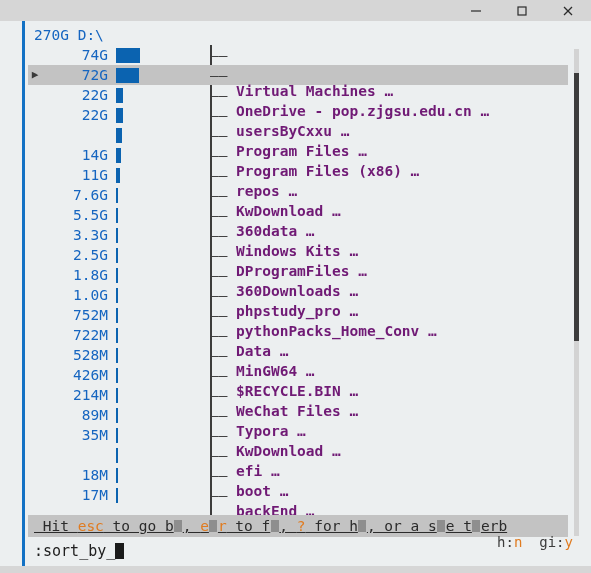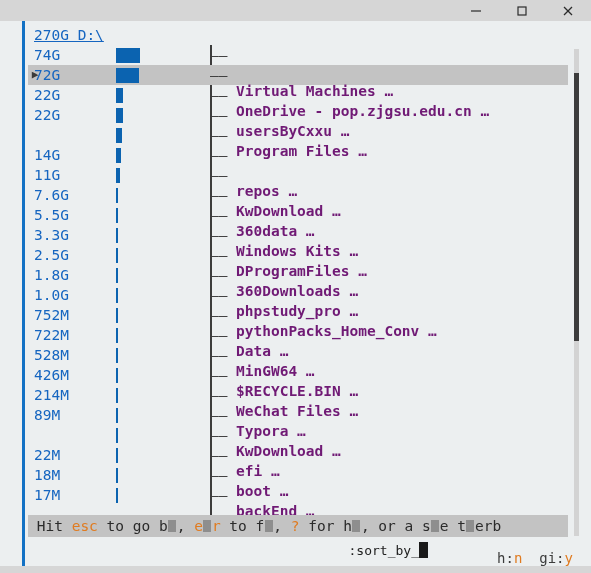--- a/index.html
+++ b/index.html
@@ -76,40 +76,39 @@
     height: 20px;
     line-height: 20px;
     font-size: 14.5px;
     white-space: pre;
     color: #1565c0;
   }
   .header-row {
     color: #1565c0;
     padding-left: 6px;
     letter-spacing: 0px;
-    text-decoration: underline;
   }
 
   .row.selected {
     background: #c3c3c3;
   }
 
   .cursor-cell {
     position: absolute;
     left: 0; top: 0;
     width: 14px;
     text-align: center;
     color: #3a3a3a;
     font-size: 11px;
   }
   .size-cell {
     position: absolute;
     left: 6px; top: 0;
     width: 74px;
-    text-align: left;
+    text-align: right;
     color: #1565c0;
   }
   .bar-cell {
     position: absolute;
     left: 88px; top: 3px;
     width: 88px;
     height: 15px;
   }
   .bar-fill {
     height: 15px;
@@ -157,63 +156,63 @@
     position: absolute;
     left: 28px;
     top: 494px;
     width: 540px;
     height: 22px;
     background: #c3c3c3;
     font-size: 14.5px;
     line-height: 22px;
     white-space: pre;
     color: #2b2b2b;
+    padding-left: 6px;
     box-sizing: border-box;
+    text-decoration: underline;
   }
   .key-hl { color: #e07b20; }
   .blk {
     display: inline-block;
     width: 8px;
     height: 12px;
     background: #8e8e8e;
     vertical-align: -1px;
     margin: 0 0.5px;
   }
 
   .cmdline {
     position: absolute;
     left: 28px;
     top: 518px;
     width: 400px;
     height: 24px;
-    font-size: 13px;
+    font-size: 15px;
     line-height: 24px;
     white-space: pre;
     color: #202020;
     padding-left: 6px;
     box-sizing: border-box;
-    text-align: right;
   }
   .block-cursor {
     display: inline-block;
     width: 9px;
     height: 16px;
     background: #1a1a1a;
     vertical-align: -3px;
   }
 
   .status-right {
     position: absolute;
     right: 18px;
     top: 512px;
     font-size: 14px;
     line-height: 18px;
     white-space: pre;
     color: #3c3c3c;
-    margin-top: 16px;
   }
   .status-right .hl { color: #e07b20; }
 
   .watermark {
     position: absolute;
     right: 14px;
     bottom: 12px;
     font-family: "DejaVu Sans", sans-serif;
     font-size: 16px;
     color: rgba(90,90,90,0.38);
@@ -250,36 +249,36 @@
 
     <div class="tree-spine"></div>
 
     <div class="rows" id="rows-container">
       <div class="header-row">270G D:\</div>
     <div class="row"><span class="cursor-cell"></span><span class="size-cell">74G</span><span class="bar-cell"><span class="bar-fill" style="display: block; width: 24px;"></span></span><span class="tree-cell">——</span><span class="name-cell">exes …</span></div>
         <div class="row selected"><span class="cursor-cell">▶</span><span class="size-cell">72G</span><span class="bar-cell"><span class="bar-fill" style="display: block; width: 23.352px;"></span></span><span class="tree-cell">——</span><span class="name-cell">Virtual Machines …</span></div>
         <div class="row"><span class="cursor-cell"></span><span class="size-cell">22G</span><span class="bar-cell"><span class="bar-fill" style="display: block; width: 7.128px;"></span></span><span class="tree-cell">——</span><span class="name-cell">OneDrive - pop.zjgsu.edu.cn …</span></div>
         <div class="row"><span class="cursor-cell"></span><span class="size-cell">22G</span><span class="bar-cell"><span class="bar-fill" style="display: block; width: 7.128px;"></span></span><span class="tree-cell">——</span><span class="name-cell">usersByCxxu …</span></div>
         <div class="row"><span class="cursor-cell"></span><span class="bar-cell"><span class="bar-fill" style="display: block; width: 6.48px;"></span></span><span class="tree-cell">——</span><span class="name-cell">Program Files …</span></div>
-        <div class="row"><span class="cursor-cell"></span><span class="size-cell">14G</span><span class="bar-cell"><span class="bar-fill" style="display: block; width: 4.536px;"></span></span><span class="tree-cell">——</span></div>
+        <div class="row"><span class="cursor-cell"></span><span class="size-cell">14G</span><span class="bar-cell"><span class="bar-fill" style="display: block; width: 4.536px;"></span></span><span class="tree-cell">——</span><span class="name-cell">Program Files (x86) …</span></div>
         <div class="row"><span class="cursor-cell"></span><span class="size-cell">11G</span><span class="bar-cell"><span class="bar-fill" style="display: block; width: 3.576px;"></span></span><span class="tree-cell">——</span><span class="name-cell">repos …</span></div>
         <div class="row"><span class="cursor-cell"></span><span class="size-cell">7.6G</span><span class="bar-cell"><span class="bar-fill" style="display: block; width: 2.472px;"></span></span><span class="tree-cell">——</span><span class="name-cell">KwDownload …</span></div>
         <div class="row"><span class="cursor-cell"></span><span class="size-cell">5.5G</span><span class="bar-cell"><span class="bar-fill" style="display: block; width: 2px;"></span></span><span class="tree-cell">——</span><span class="name-cell">360data …</span></div>
         <div class="row"><span class="cursor-cell"></span><span class="size-cell">3.3G</span><span class="bar-cell"><span class="bar-fill" style="display: block; width: 2px;"></span></span><span class="tree-cell">——</span><span class="name-cell">Windows Kits …</span></div>
         <div class="row"><span class="cursor-cell"></span><span class="size-cell">2.5G</span><span class="bar-cell"><span class="bar-fill" style="display: block; width: 2px;"></span></span><span class="tree-cell">——</span><span class="name-cell">DProgramFiles …</span></div>
         <div class="row"><span class="cursor-cell"></span><span class="size-cell">1.8G</span><span class="bar-cell"><span class="bar-fill" style="display: block; width: 2px;"></span></span><span class="tree-cell">——</span><span class="name-cell">360Downloads …</span></div>
         <div class="row"><span class="cursor-cell"></span><span class="size-cell">1.0G</span><span class="bar-cell"><span class="bar-fill" style="display: block; width: 2px;"></span></span><span class="tree-cell">——</span><span class="name-cell">phpstudy_pro …</span></div>
         <div class="row"><span class="cursor-cell"></span><span class="size-cell">752M</span><span class="bar-cell"><span class="bar-fill" style="display: block; width: 2px;"></span></span><span class="tree-cell">——</span><span class="name-cell">pythonPacks_Home_Conv …</span></div>
         <div class="row"><span class="cursor-cell"></span><span class="size-cell">722M</span><span class="bar-cell"><span class="bar-fill" style="display: block; width: 2px;"></span></span><span class="tree-cell">——</span><span class="name-cell">Data …</span></div>
         <div class="row"><span class="cursor-cell"></span><span class="size-cell">528M</span><span class="bar-cell"><span class="bar-fill" style="display: block; width: 2px;"></span></span><span class="tree-cell">——</span><span class="name-cell">MinGW64 …</span></div>
         <div class="row"><span class="cursor-cell"></span><span class="size-cell">426M</span><span class="bar-cell"><span class="bar-fill" style="display: block; width: 2px;"></span></span><span class="tree-cell">——</span><span class="name-cell">$RECYCLE.BIN …</span></div>
         <div class="row"><span class="cursor-cell"></span><span class="size-cell">214M</span><span class="bar-cell"><span class="bar-fill" style="display: block; width: 2px;"></span></span><span class="tree-cell">——</span><span class="name-cell">WeChat Files …</span></div>
         <div class="row"><span class="cursor-cell"></span><span class="size-cell">89M</span><span class="bar-cell"><span class="bar-fill" style="display: block; width: 2px;"></span></span><span class="tree-cell">——</span><span class="name-cell">Typora …</span></div>
-        <div class="row"><span class="cursor-cell"></span><span class="bar-cell"><span class="bar-fill" style="display: block; width: 2px;"></span></span><span class="tree-cell">——</span><span class="name-cell">KwDownload …</span></div>
-        <div class="row"><span class="cursor-cell"></span><span class="size-cell">22M</span><span class="bar-cell"><span class="bar-fill" style="display: block; width: 2px;"></span></span><span class="tree-cell">——</span><span class="name-cell">efi …</span></div>
+        <div class="row"><span class="cursor-cell"></span><span class="size-cell">35M</span><span class="bar-cell"><span class="bar-fill" style="display: block; width: 2px;"></span></span><span class="tree-cell">——</span><span class="name-cell">KwDownload …</span></div>
+        <div class="row"><span class="cursor-cell"></span><span class="bar-cell"><span class="bar-fill" style="display: block; width: 2px;"></span></span><span class="tree-cell">——</span><span class="name-cell">efi …</span></div>
         <div class="row"><span class="cursor-cell"></span><span class="size-cell">18M</span><span class="bar-cell"><span class="bar-fill" style="display: block; width: 2px;"></span></span><span class="tree-cell">——</span><span class="name-cell">boot …</span></div>
         <div class="row"><span class="cursor-cell"></span><span class="size-cell">17M</span><span class="bar-cell"><span class="bar-fill" style="display: block; width: 2px;"></span></span><span class="tree-cell">——</span><span class="name-cell">backEnd …</span></div>
       </div>
 
     <div class="scrollbar">
       <div class="scroll-thumb" id="scroll-thumb" style="top: 5%; height: 55%;"></div>
     </div>
 
     <div class="statusbar" id="statusbar"><span class=""> Hit </span><span class="key-hl">esc</span><span class=""> to go b</span><span class="blk"></span><span class="">, </span><span class="key-hl">e</span><span class="blk"></span><span class="key-hl">r</span><span class=""> to f</span><span class="blk"></span><span class="">, </span><span class="key-hl">?</span><span class=""> for h</span><span class="blk"></span><span class="">, or a s</span><span class="blk"></span><span class="">e t</span><span class="blk"></span><span class="">erb</span></div>
 

